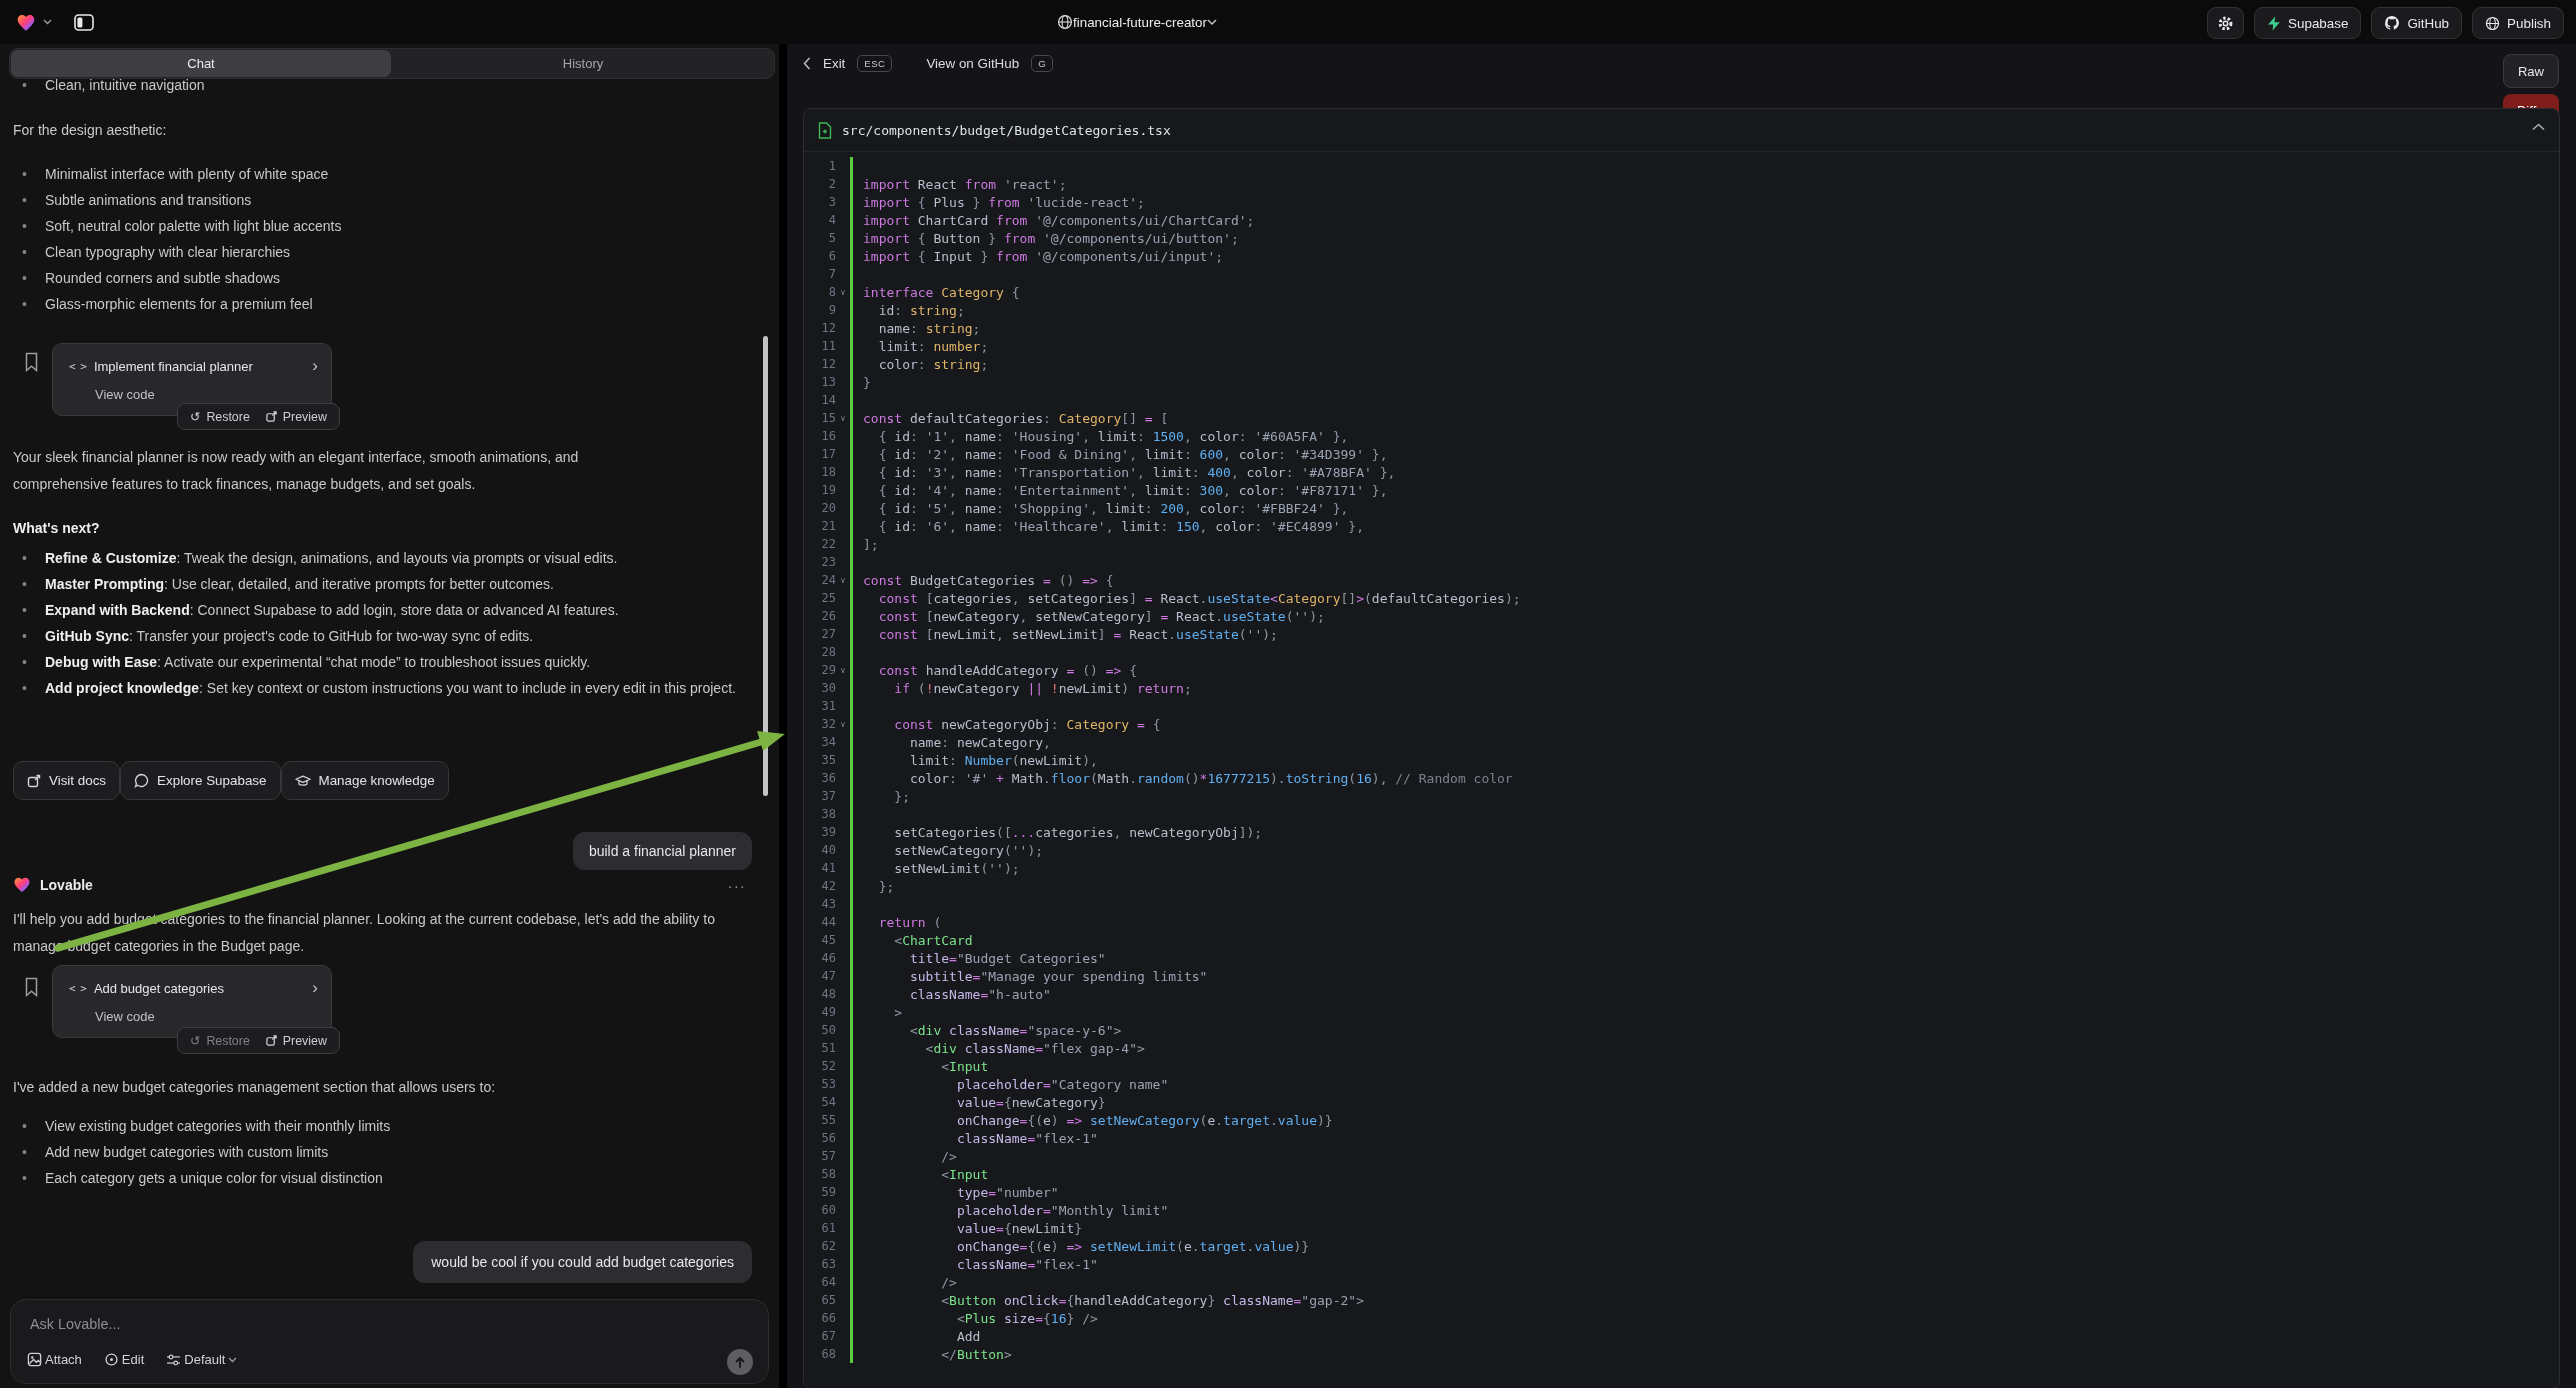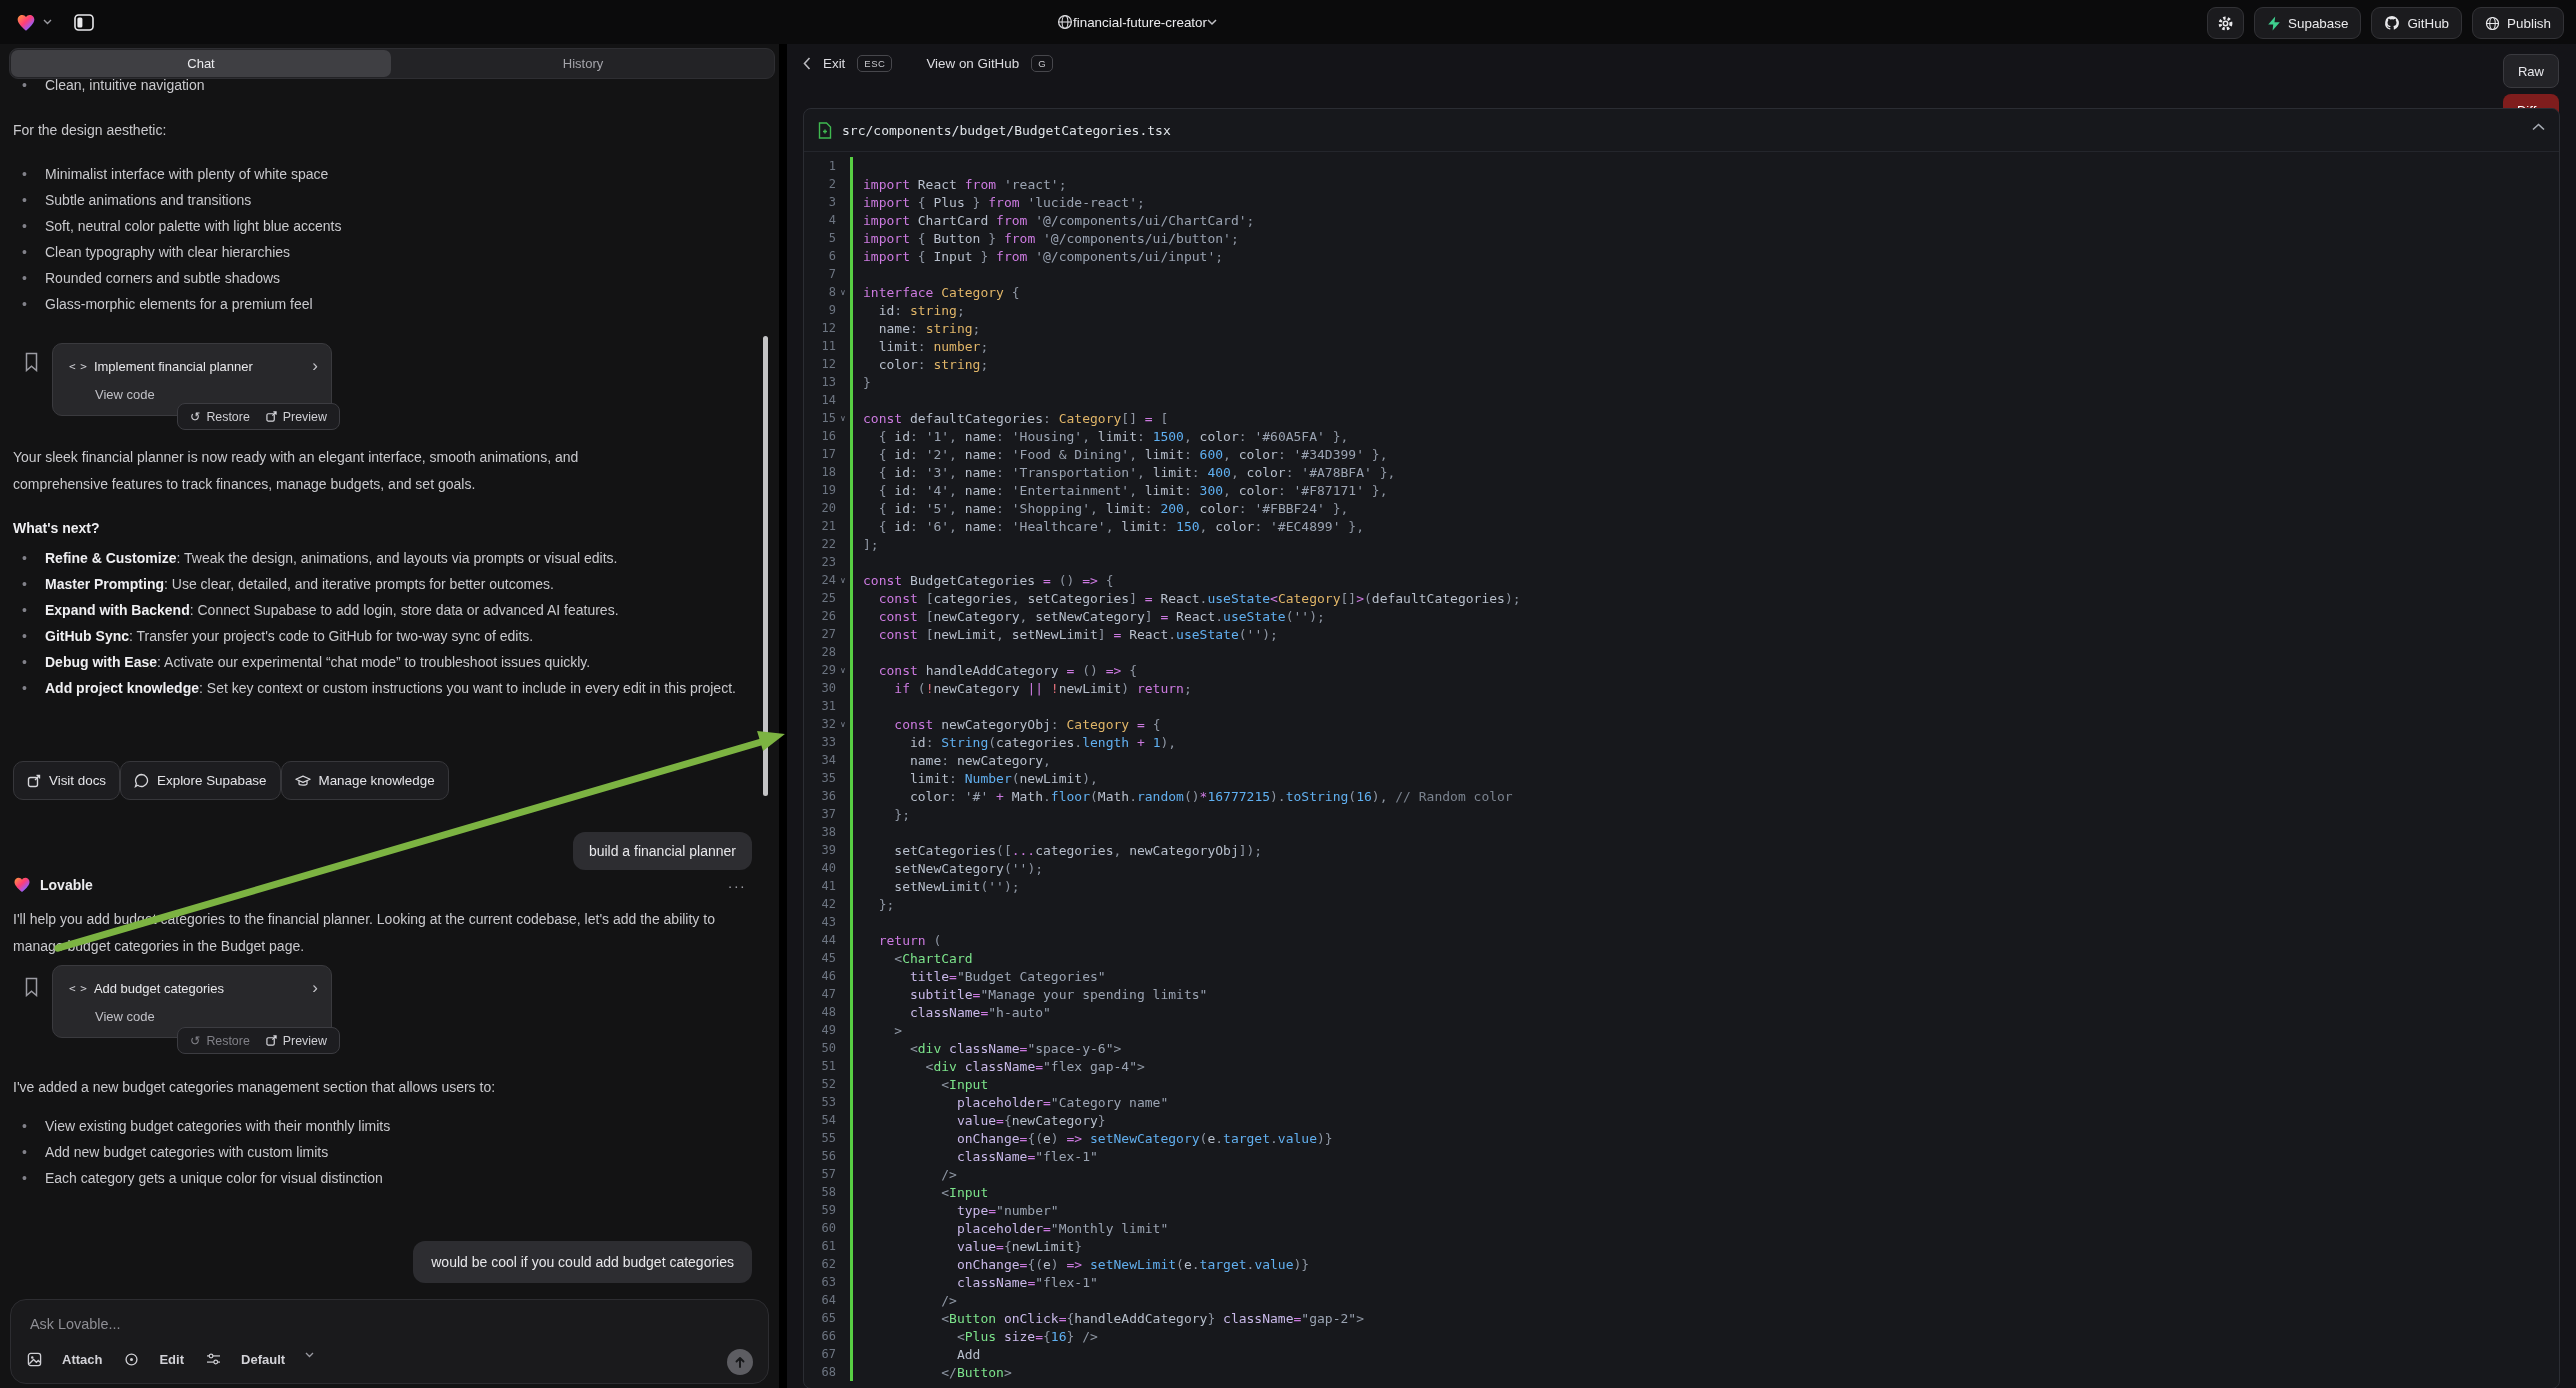--- a/index.html
+++ b/index.html
@@ -52,21 +52,21 @@
 
   #lovable-hdr{left:13px;top:876px;display:flex;align-items:center;gap:9px;font-size:14px;color:#ececef;font-weight:bold;}
   #msg-menu{left:728px;top:874px;font-size:15px;color:#9a9aa1;letter-spacing:2px;}
 
   
   #composer{left:10px;top:1299px;width:759px;height:85px;background:#1a1a1c;border:1px solid #2d2d31;
             border-radius:16px;box-sizing:border-box;}
   #composer .ph{position:absolute;left:19px;top:16px;font-size:14.4px;color:#8e8e94;}
   #composer .tools{position:absolute;left:16px;top:52px;display:flex;align-items:center;gap:22px;
                    font-size:13px;color:#d2d2d7;}
-  #composer .tool{display:flex;gap:20px;font-weight:bold;}
+  #composer .tool{display:flex;align-items:center;gap:3px;}
   #send-btn{position:absolute;right:15px;top:49px;width:26px;height:26px;border-radius:50%;background:#5d5d62;
             display:flex;align-items:center;justify-content:center;}
 
   #chat-scrollbar{left:763px;top:336px;width:5px;height:460px;background:#d3d3d5;border-radius:3px;opacity:.92;}
 
   
   #code-panel{left:787px;top:44px;width:1789px;height:1344px;background:#141418;}
   #code-hdr-left{left:803px;top:55px;display:flex;align-items:center;gap:12px;font-size:13.4px;color:#dcdce1;}
   .kbd-badge{border:1px solid #47474c;border-radius:5px;font-size:9.5px;color:#c7c7cc;padding:2px 6px;letter-spacing:0.5px;}
   #code-hdr-right{right:11px;top:54px;display:flex;gap:6px;}
@@ -613,26 +613,20 @@
         <span class="bar" style="background: rgb(88, 207, 67);"></span>
         <span class="code-text"></span>
       </div>
       <div class="code-row">
         <span class="ln">32</span>
         <span class="fold">∨</span>
         <span class="bar" style="background: rgb(88, 207, 67);"></span>
         <span class="code-text"><span class="tk-k">    const </span><span class="tk-p">newCategoryObj</span><span class="tk-d">: </span><span class="tk-t">Category </span><span class="tk-o">= </span><span class="tk-d">{</span></span>
       </div>
       <div class="code-row">
-        <span class="ln">33</span>
-        <span class="fold"></span>
-        <span class="bar" style="background: rgb(88, 207, 67);"></span>
-        <span class="code-text"><span class="tk-p">      id</span><span class="tk-d">: </span><span class="tk-f">String</span><span class="tk-d">(</span><span class="tk-p">categories</span><span class="tk-d">.</span><span class="tk-f">length</span><span class="tk-o"> + </span><span class="tk-n">1</span><span class="tk-d">),</span></span>
-      </div>
-      <div class="code-row">
         <span class="ln">34</span>
         <span class="fold"></span>
         <span class="bar" style="background: rgb(88, 207, 67);"></span>
         <span class="code-text"><span class="tk-p">      name</span><span class="tk-d">: </span><span class="tk-p">newCategory</span><span class="tk-d">,</span></span>
       </div>
       <div class="code-row">
         <span class="ln">35</span>
         <span class="fold"></span>
         <span class="bar" style="background: rgb(88, 207, 67);"></span>
         <span class="code-text"><span class="tk-p">      limit</span><span class="tk-d">: </span><span class="tk-f">Number</span><span class="tk-d">(</span><span class="tk-p">newLimit</span><span class="tk-d">),</span></span>

